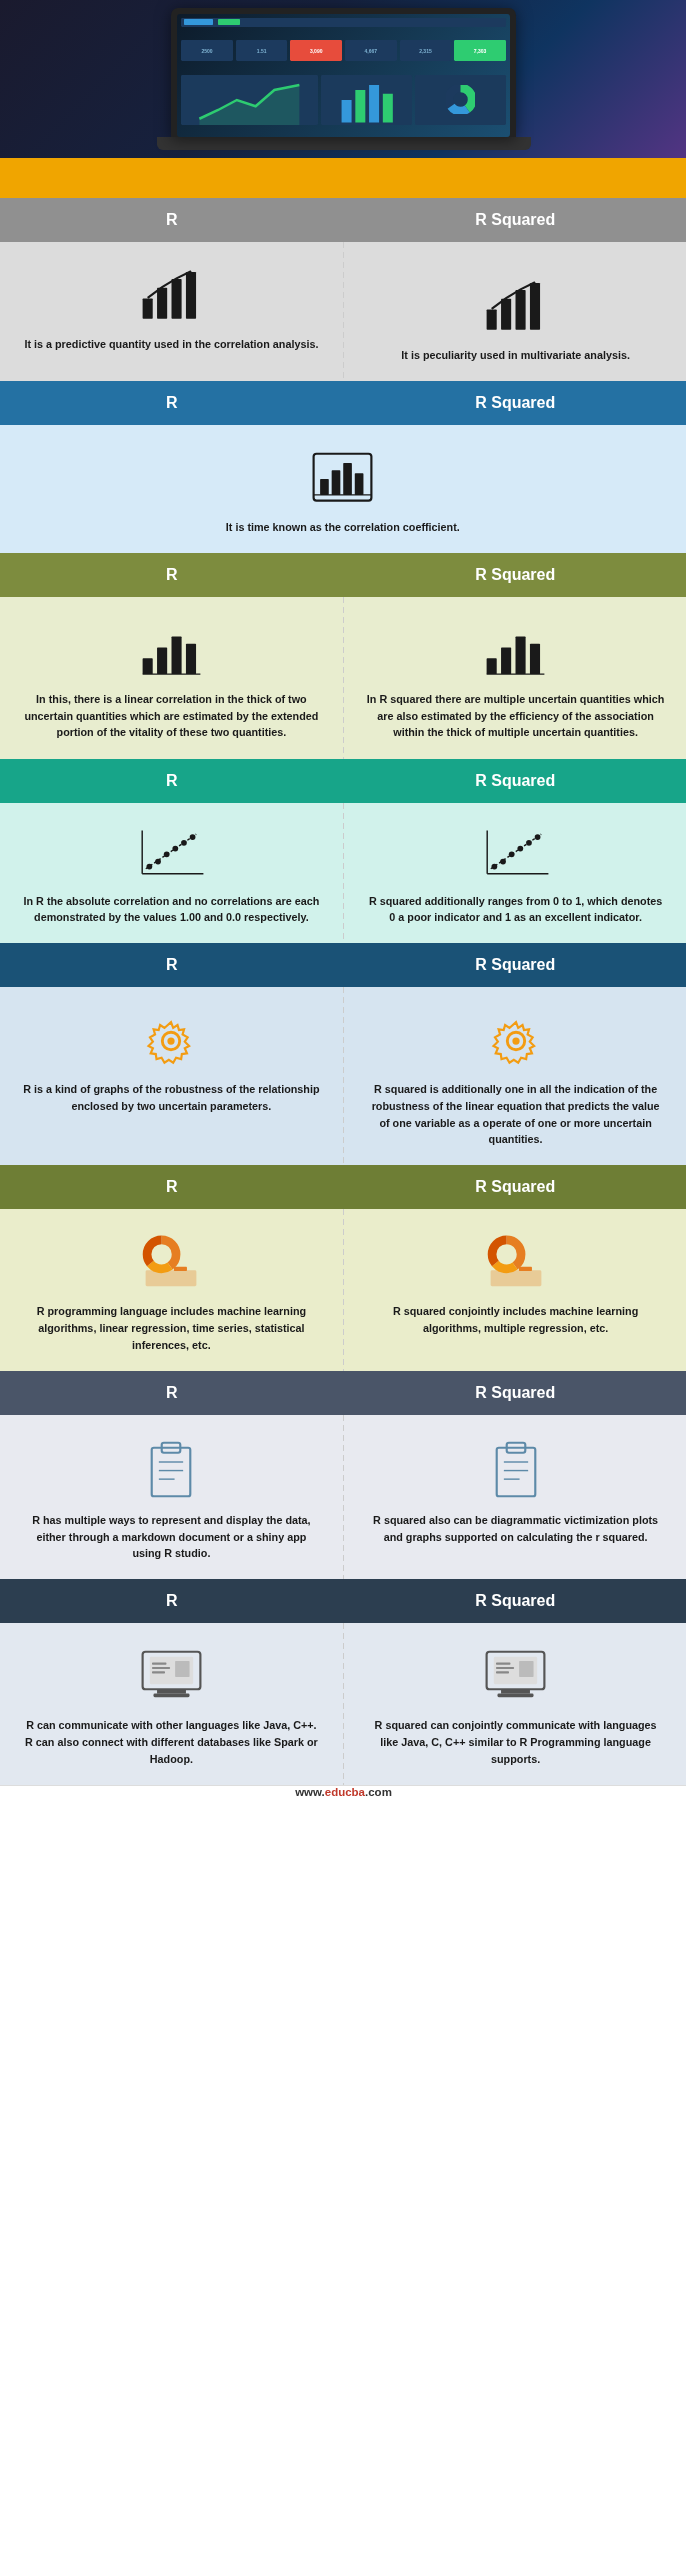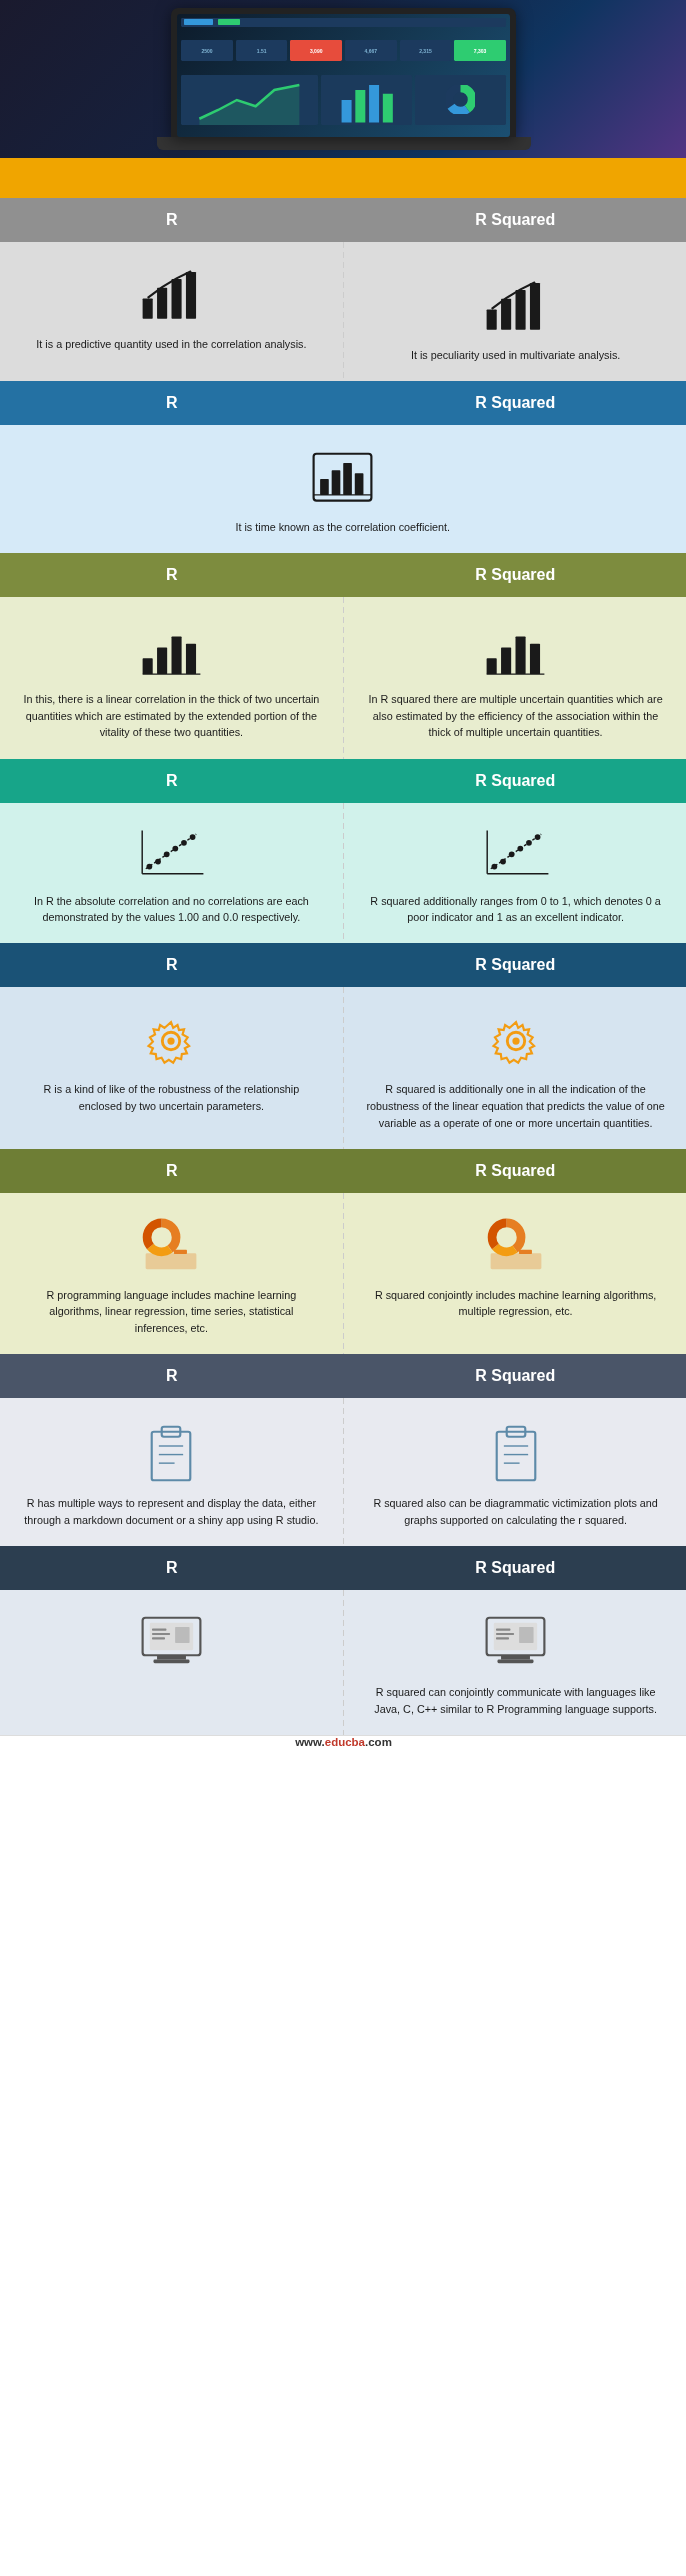--- a/index.html
+++ b/index.html
@@ -82,20 +82,21 @@
       flex-direction: column;
       align-items: center;
       padding: 17.3px 21.6px;
       text-align: center;
     }
 
     .section-cell p {
       font-size: 10.8px;
       line-height: 1.55;
       color: #1a1a1a;
+      font-weight: bold;
     }
 
     .divider-v {
       width: 1.4px;
       background: repeating-linear-gradient(
         to bottom,
         #ccc 0px,
         #ccc 5.8px,
         transparent 5.8px,
         transparent 10px
@@ -359,21 +360,21 @@
   </div>
     <div class="section" style="background: rgb(214, 228, 240);">
     <div class="section-cell" style="background:#d6e4f0;">
       <div class="icon-container">
         <svg width="58" height="58" viewBox="0 0 80 80">
         <circle cx="40" cy="40" r="12" fill="none" stroke="#f39c12" stroke-width="4"></circle>
         <path d="M40 14 L43 22 L49 18 L51 25 L58 24 L56 31 L63 35 L59 41 L65 47 L59 50 L62 57 L55 58 L54 65 L47 63 L43 70 L37 66 L31 70 L27 63 L20 65 L19 58 L12 57 L15 50 L9 47 L15 41 L11 35 L18 31 L16 24 L23 25 L25 18 L31 22 Z" fill="none" stroke="#f39c12" stroke-width="3"></path>
         <circle cx="40" cy="40" r="5" fill="#f39c12"></circle>
       </svg>
       </div>
-      <p>R is a kind of like of the robustness of the relationship enclosed by two uncertain parameters.</p>
+      <p>R is a kind of graphs of the robustness of the relationship enclosed by two uncertain parameters.</p>
     </div>
     <div class="divider-v"></div>
     <div class="section-cell" style="background:#d6e4f0;">
       <div class="icon-container">
         <svg width="58" height="58" viewBox="0 0 80 80">
         <circle cx="40" cy="40" r="12" fill="none" stroke="#f39c12" stroke-width="4"></circle>
         <path d="M40 14 L43 22 L49 18 L51 25 L58 24 L56 31 L63 35 L59 41 L65 47 L59 50 L62 57 L55 58 L54 65 L47 63 L43 70 L37 66 L31 70 L27 63 L20 65 L19 58 L12 57 L15 50 L9 47 L15 41 L11 35 L18 31 L16 24 L23 25 L25 18 L31 22 Z" fill="none" stroke="#f39c12" stroke-width="3"></path>
         <circle cx="40" cy="40" r="5" fill="#f39c12"></circle>
       </svg>
       </div>
@@ -467,20 +468,21 @@
         <rect x="5" y="5" width="80" height="52" rx="4" fill="none" stroke="#555" stroke-width="3"></rect>
         <rect x="15" y="12" width="60" height="38" rx="2" fill="#ddd"></rect>
         <rect x="25" y="57" width="40" height="6" fill="#555"></rect>
         <rect x="20" y="63" width="50" height="5" rx="2" fill="#555"></rect>
         <rect x="18" y="20" width="20" height="3" fill="#888" rx="1"></rect>
         <rect x="18" y="26" width="25" height="3" fill="#888" rx="1"></rect>
         <rect x="18" y="32" width="18" height="3" fill="#888" rx="1"></rect>
         <rect x="50" y="18" width="20" height="22" rx="1" fill="#bbb"></rect>
       </svg>
       </div>
+      <p>R can communicate with other languages like Java, C++. R can also connect with different databases like Spark or Hadoop.</p>
     </div>
     <div class="divider-v"></div>
     <div class="section-cell" style="background:#e2e8f0;">
       <div class="icon-container">
         <svg width="65" height="58" viewBox="0 0 90 80">
         <rect x="5" y="5" width="80" height="52" rx="4" fill="none" stroke="#555" stroke-width="3"></rect>
         <rect x="15" y="12" width="60" height="38" rx="2" fill="#ddd"></rect>
         <rect x="25" y="57" width="40" height="6" fill="#555"></rect>
         <rect x="20" y="63" width="50" height="5" rx="2" fill="#555"></rect>
         <rect x="18" y="20" width="20" height="3" fill="#888" rx="1"></rect>

